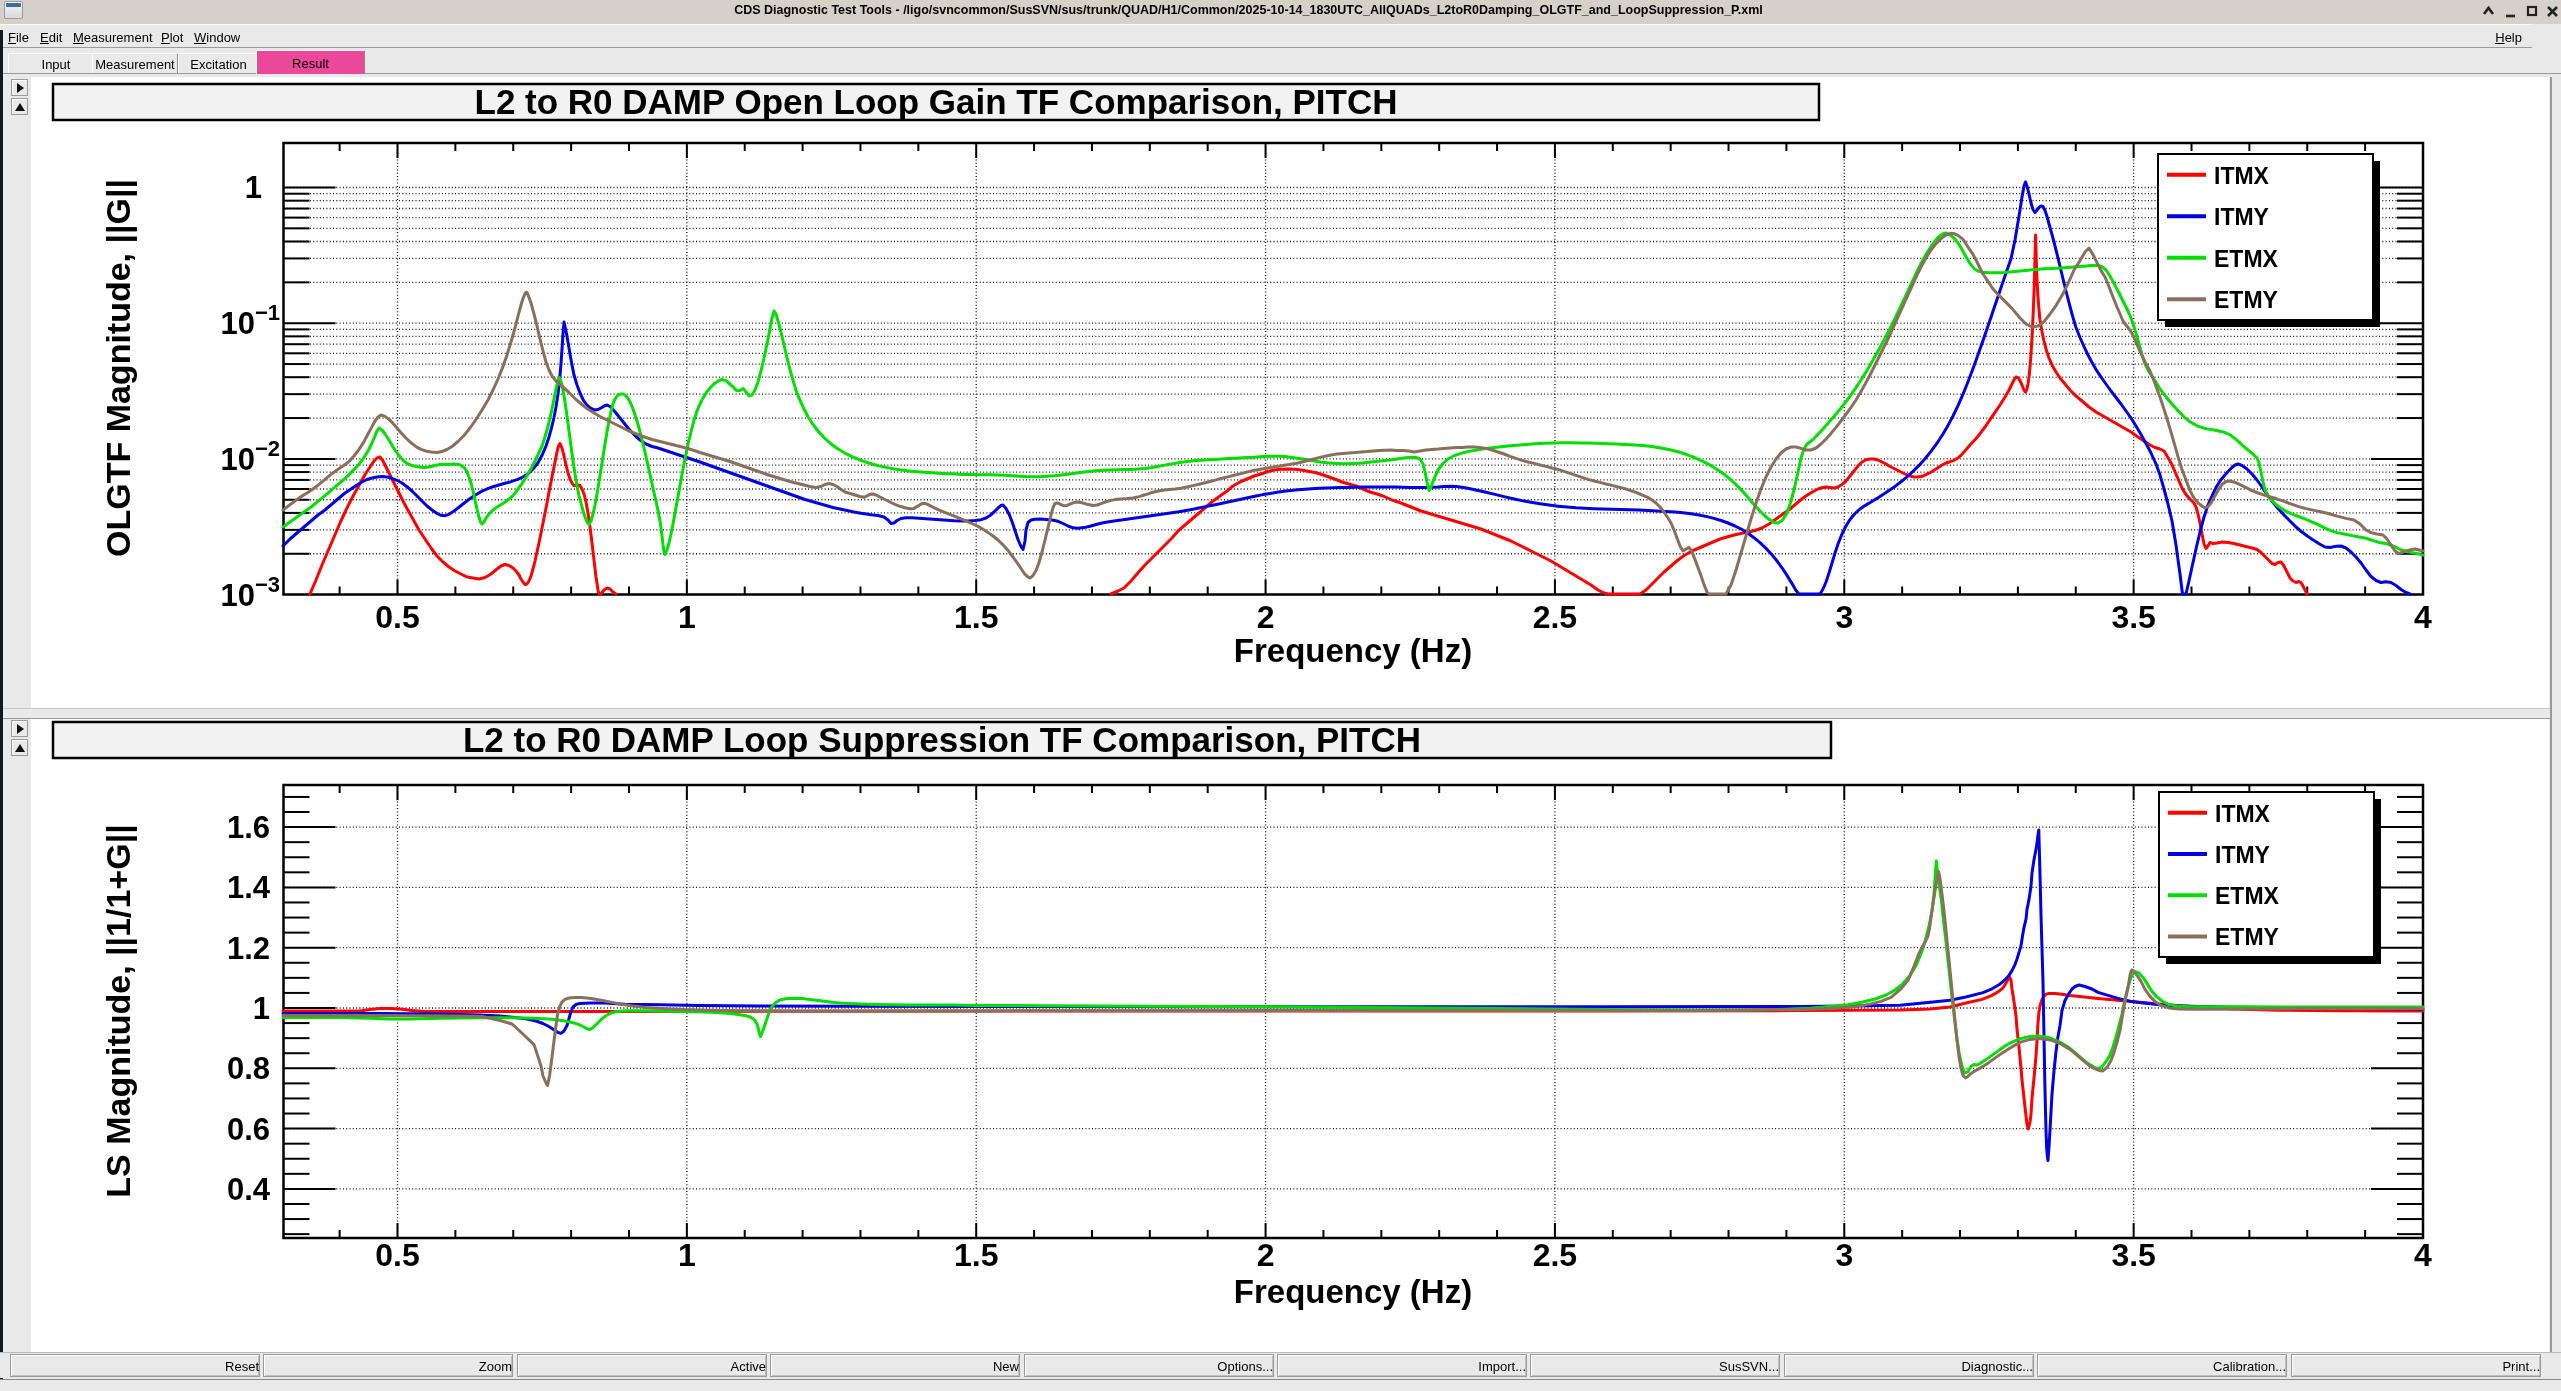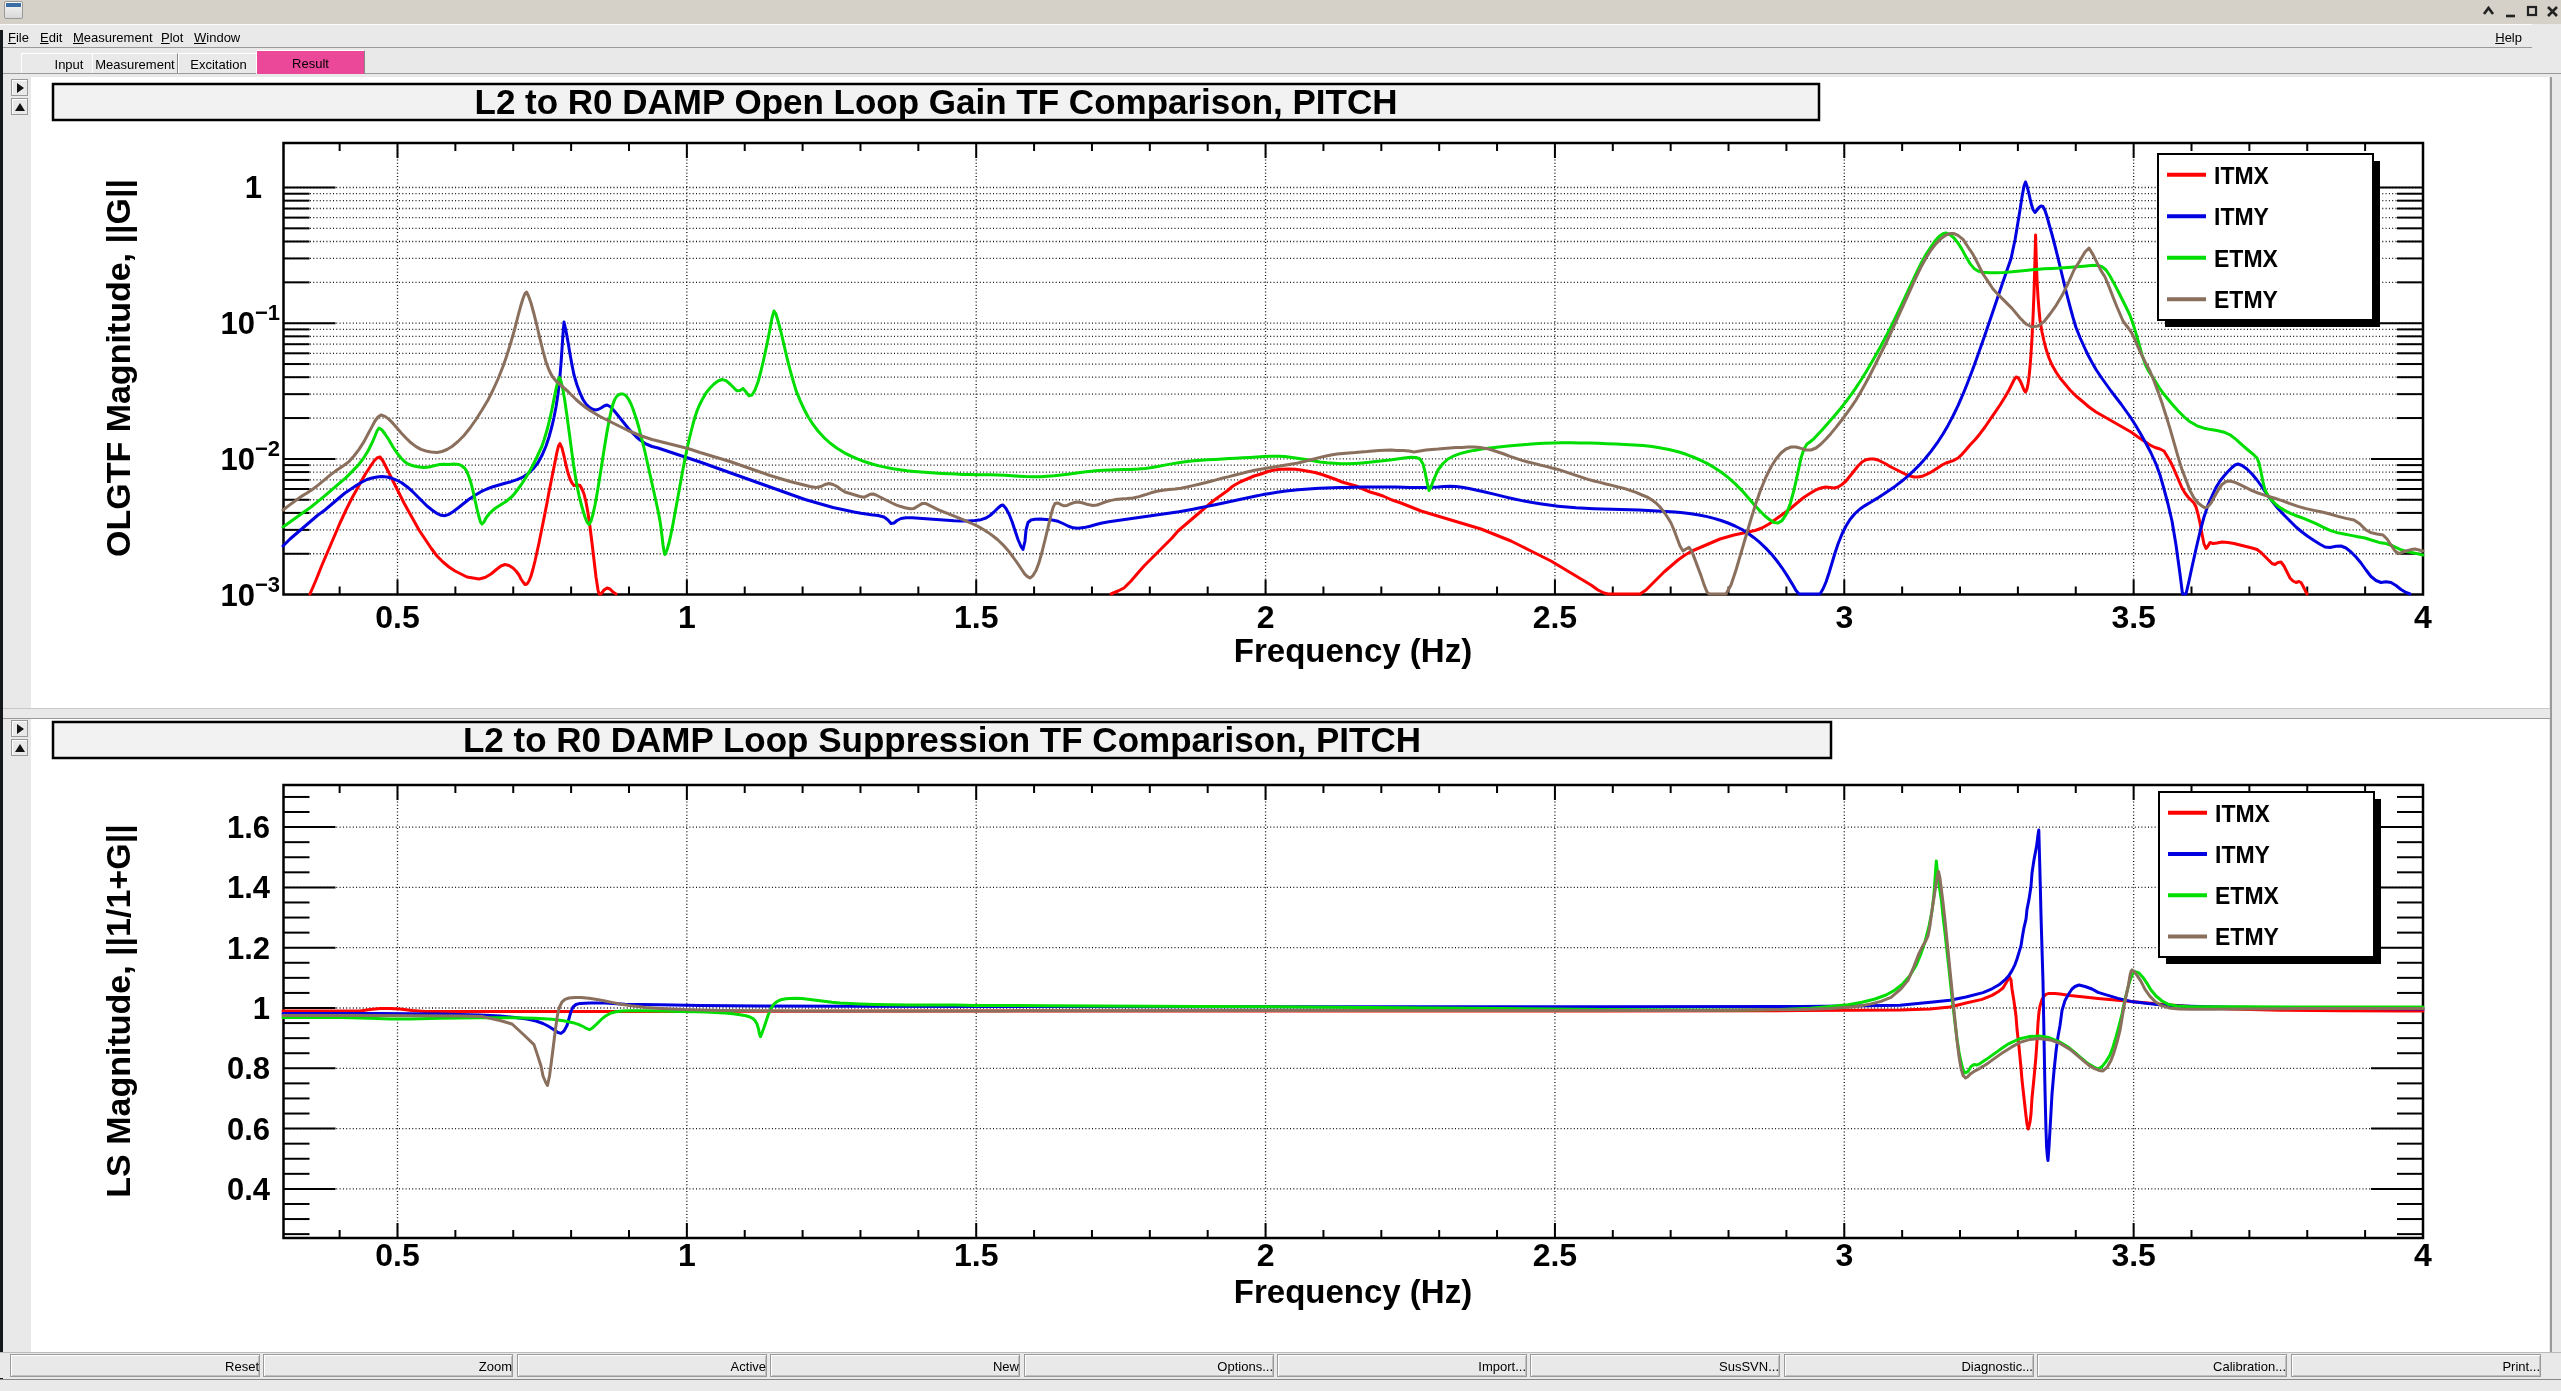--- a/index.html
+++ b/index.html
@@ -395,20 +395,21 @@
       <text x="2215" y="821.625" font-size="23" font-weight="bold" text-anchor="start" fill="#000">ITMX</text>
       <line x1="2168" y1="853.875" x2="2207" y2="853.875" stroke="#0000e0" stroke-width="4"></line>
       <text x="2215" y="862.875" font-size="23" font-weight="bold" text-anchor="start" fill="#000">ITMY</text>
       <line x1="2168" y1="895.125" x2="2207" y2="895.125" stroke="#00dd00" stroke-width="4"></line>
       <text x="2215" y="904.125" font-size="23" font-weight="bold" text-anchor="start" fill="#000">ETMX</text>
       <line x1="2168" y1="936.375" x2="2207" y2="936.375" stroke="#8a6f5d" stroke-width="4"></line>
       <text x="2215" y="945.375" font-size="23" font-weight="bold" text-anchor="start" fill="#000">ETMY</text>
     </svg></div>
 <div id="titlebar">
     <div id="icon"></div>
+    <div class="t">CDS Diagnostic Test Tools - /ligo/svncommon/SusSVN/sus/trunk/QUAD/H1/Common/2025-10-14_1830UTC_AllQUADs_L2toR0Damping_OLGTF_and_LoopSuppression_P.xml</div>
 <span class="wc" style="right:66px"><svg width="13" height="13">
         <path d="M2 9 L6.5 3 L11 9" stroke="#222" stroke-width="2.6" fill="none"></path>
       </svg></span>
 <span class="wc" style="right:44px"><svg width="13" height="13">
         <path d="M2 11 L11 11" stroke="#222" stroke-width="2.6" fill="none"></path>
       </svg></span>
 <span class="wc" style="right:22px"><svg width="13" height="13">
         <rect x="2" y="2" width="8" height="8" stroke="#222" stroke-width="2.2" fill="none"></rect>
       </svg></span>
 <span class="wc" style="right:2px"><svg width="13" height="13">
@@ -417,21 +418,21 @@
 </div>
 <div id="menubar">
     <span class="mi" style="left:8px"><u>F</u>ile</span>
     <span class="mi" style="left:40px"><u>E</u>dit</span>
     <span class="mi" style="left:73px"><u>M</u>easurement</span>
     <span class="mi" style="left:161px"><u>P</u>lot</span>
     <span class="mi" style="left:194px"><u>W</u>indow</span>
     <span id="help"><u>H</u>elp</span>
   </div>
 <div id="tabrow">
-    <div class="tab" style="left:21px;width:96px">Input</div>
+    <div class="tab" style="left:8px;width:96px">Input</div>
     <div class="tab" style="left:92px;width:86px">Measurement</div>
     <div class="tab" style="left:178px;width:81px">Excitation</div>
     <div class="tab sel" style="left:256px;width:109px">Result</div>
   </div>
 <div id="contentline"></div>
 <div id="leftborder"></div>
 <div id="rightline"></div>
 <div id="padsep"></div>
 <div class="ab" style="left:11px;top:79px">
     <svg width="10" height="10">

